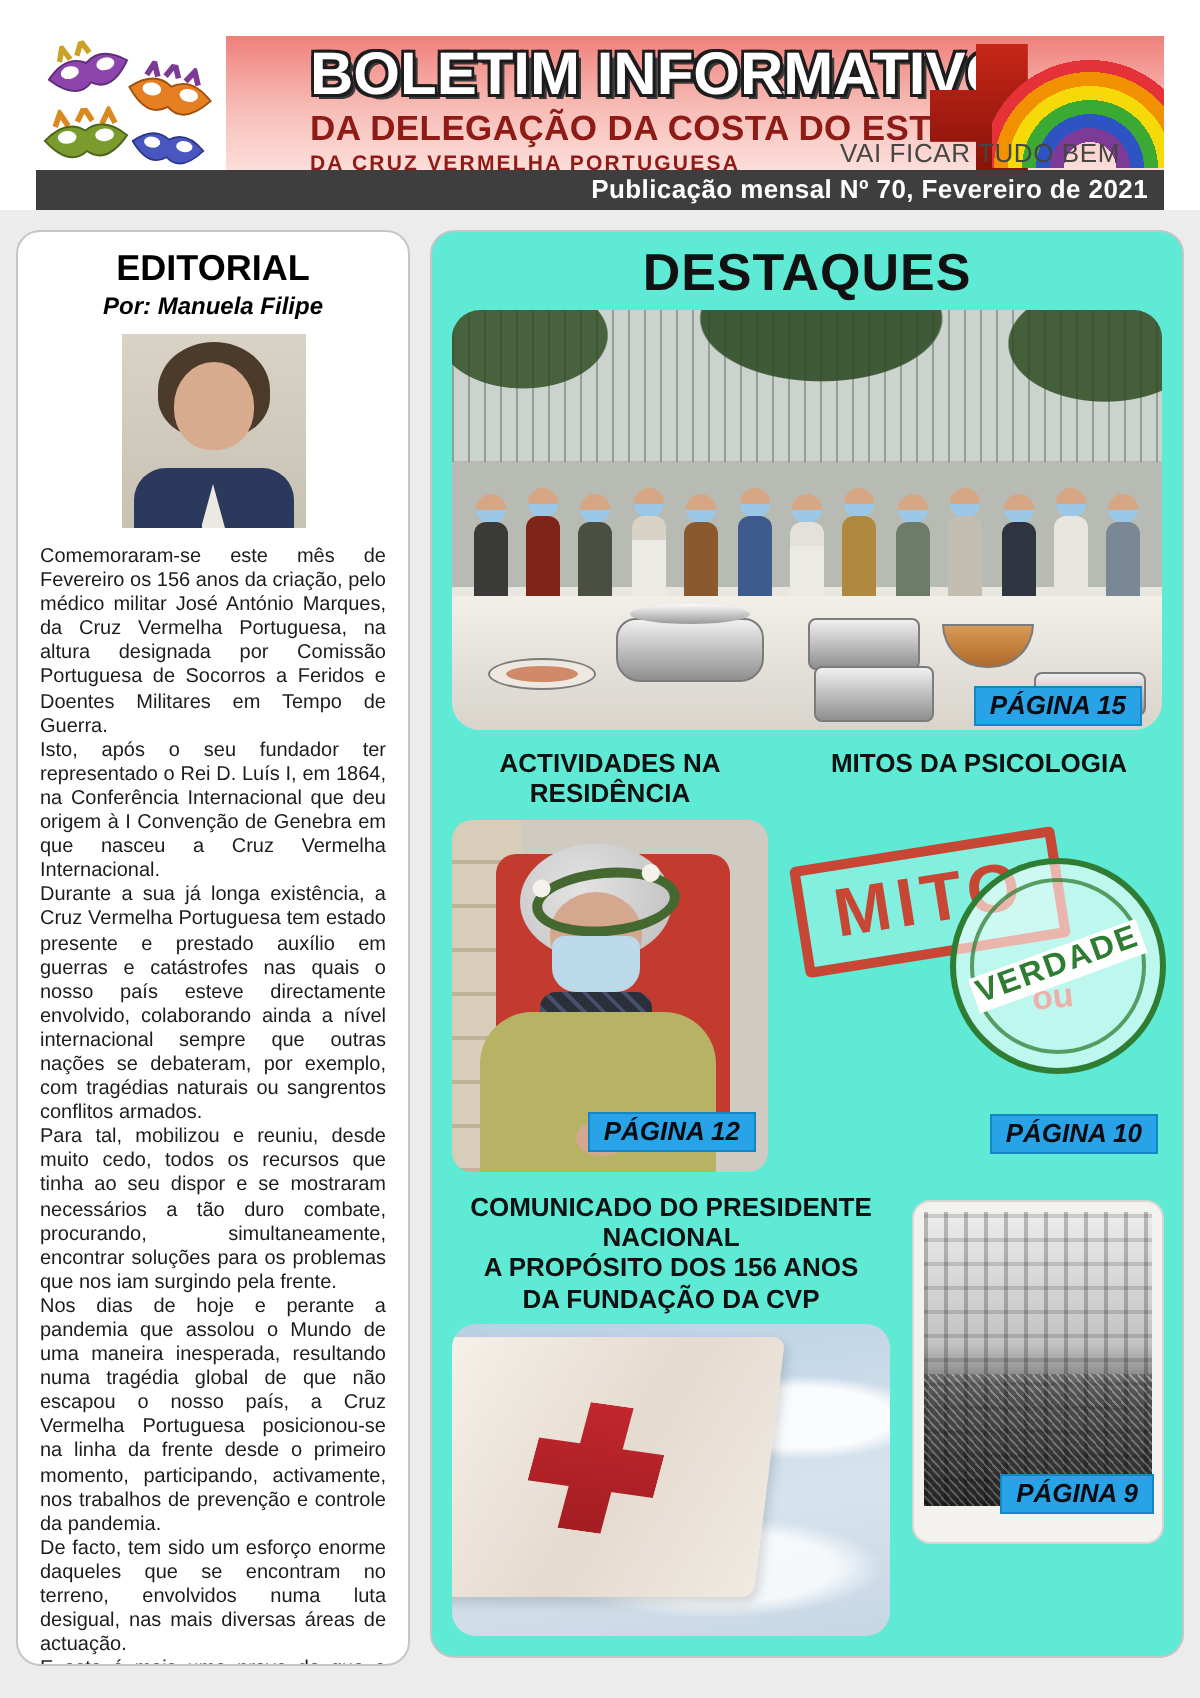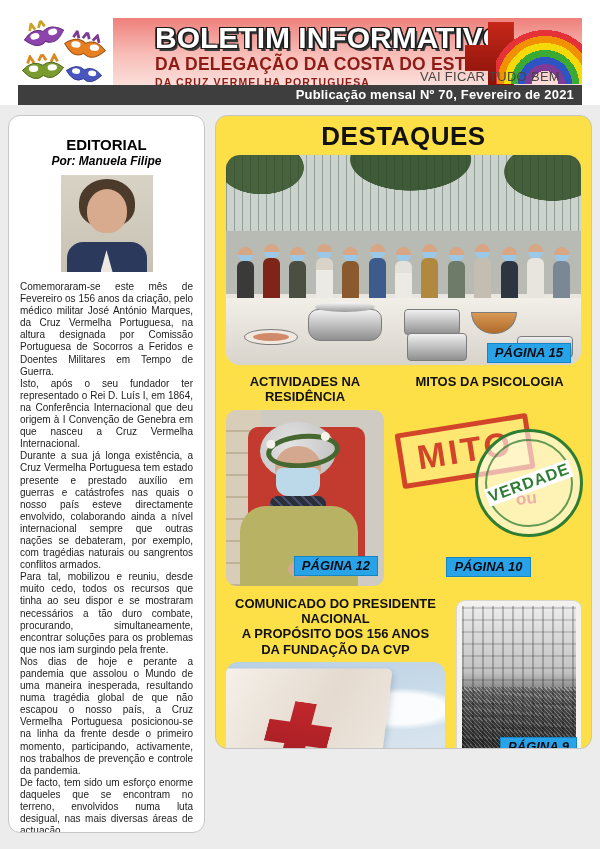--- a/index.html
+++ b/index.html
@@ -33,23 +33,23 @@
         #f5d908 34px 41px,
         #f29100 41px 48px,
         #e53238 48px 54px,
         rgba(255,255,255,0) 54px);}
   .motto{position:absolute;right:22px;bottom:1px;font-size:13px;font-weight:normal;color:#454545;z-index:3;letter-spacing:.3px;}
   .bar{height:20px;background:#3e3e3e;color:#fff;font-size:13px;font-weight:bold;text-align:right;line-height:20px;padding-right:8px;letter-spacing:.2px;}
   
   .content{background:#ececec;height:744px;box-sizing:border-box;padding:10px 8px 0;display:flex;gap:10px;}
   .card{background:#fff;border:1.5px solid #c6c6c6;border-radius:12px;box-sizing:border-box;overflow:hidden;}
   .edcard{width:197px;flex:none;height:718px;padding:6px 11px;}
-  .hlcard{flex:1;height:634px;background:#fde047;padding:3px 10px 8px;}
-  
-  .ed-h{text-align:center;font-weight:bold;font-size:15px;margin-top:14px;}
+  .hlcard{flex:1;height:714px;background:#5eead4;padding:3px 10px 8px;}
+  
+  .ed-h{text-align:center;font-weight:bold;font-size:18px;margin-top:2px;}
   .ed-by{text-align:center;font-weight:bold;font-style:italic;font-size:12px;margin-top:1px;}
   .portrait{width:92px;height:97px;margin:7px auto 9px;position:relative;overflow:hidden;background:linear-gradient(180deg,#d8d3c5,#c7c2b4);}
   .p-hair{position:absolute;left:18px;top:4px;width:56px;height:48px;border-radius:50% 50% 42% 42%;background:#4c3a2b;}
   .p-face{position:absolute;left:26px;top:14px;width:40px;height:44px;border-radius:50% 50% 46% 46%;background:#d9ab8e;}
   .p-body{position:absolute;left:6px;bottom:-4px;width:80px;height:34px;border-radius:16px 16px 0 0;background:#2b3a5c;}
   .p-shirt{position:absolute;left:40px;bottom:0;width:12px;height:22px;background:#ece8e2;clip-path:polygon(50% 0,100% 100%,0 100%);}
   .ed-text p{font-size:10px;line-height:1.21;text-align:justify;margin:0;color:#1c1c1c;}
   
   .destaques{text-align:center;font-size:26px;font-weight:bold;letter-spacing:.5px;margin:2px 0 1px;color:#111;}
   .hline{text-align:center;font-weight:bold;font-size:13px;line-height:1.18;color:#111;}
@@ -98,21 +98,21 @@
   .g-hands{position:absolute;left:62px;top:150px;width:26px;height:18px;border-radius:50%;background:#d3a88e;}
   
   .stampbox{position:relative;height:150px;margin-top:4px;}
   .stamp-mito{position:absolute;left:0;top:30px;transform:rotate(-9deg);border:5px solid #cf3a28;color:#cf3a28;
       font-weight:800;font-size:34px;line-height:1;padding:5px 14px 7px;letter-spacing:3px;border-radius:3px;opacity:.93;background:rgba(255,255,255,.25);}
   .stamp-ou{position:absolute;left:118px;top:96px;color:#cf3a28;font-weight:bold;font-size:17px;transform:rotate(-6deg);}
   .stamp-verdade{position:absolute;right:-2px;top:36px;width:102px;height:102px;border:3px solid #2f7d33;border-radius:50%;background:rgba(255,255,255,.6);}
   .stamp-verdade::before{content:'';position:absolute;inset:7px;border:2px solid #2f7d33;border-radius:50%;opacity:.75;}
   .stamp-verdade span{position:absolute;left:50%;top:50%;transform:translate(-50%,-50%) rotate(-20deg);
       background:#fff;color:#2f7d33;font-weight:800;font-size:16px;letter-spacing:1px;padding:0 2px;white-space:nowrap;}
-  .p10wrap{text-align:center;margin-top:14px;padding-right:2px;}
+  .p10wrap{text-align:right;margin-top:14px;padding-right:2px;}
   .p10wrap .tag{position:static;display:inline-block;}
   
   .row3{display:grid;grid-template-columns:1fr 124px;column-gap:12px;margin-top:10px;}
   .photo3{height:156px;border-radius:12px;overflow:hidden;position:relative;margin-top:5px;
       background:
         radial-gradient(ellipse 90px 30px at 80% 30%,rgba(255,255,255,.9) 0 50%,rgba(255,255,255,0) 70%),
         radial-gradient(ellipse 120px 36px at 60% 78%,rgba(255,255,255,.8) 0 50%,rgba(255,255,255,0) 70%),
         linear-gradient(170deg,#b9d0e4,#d7e4ee 60%,#c6d6e3);}
   .flag{position:absolute;left:-6%;top:4%;width:78%;height:84%;transform:rotate(7deg) skewY(-7deg);border-radius:6px;
       background:linear-gradient(115deg,#f6f1ea,#e4dacf 55%,#f0eae2);box-shadow:2px 3px 6px rgba(0,0,0,.15);}

